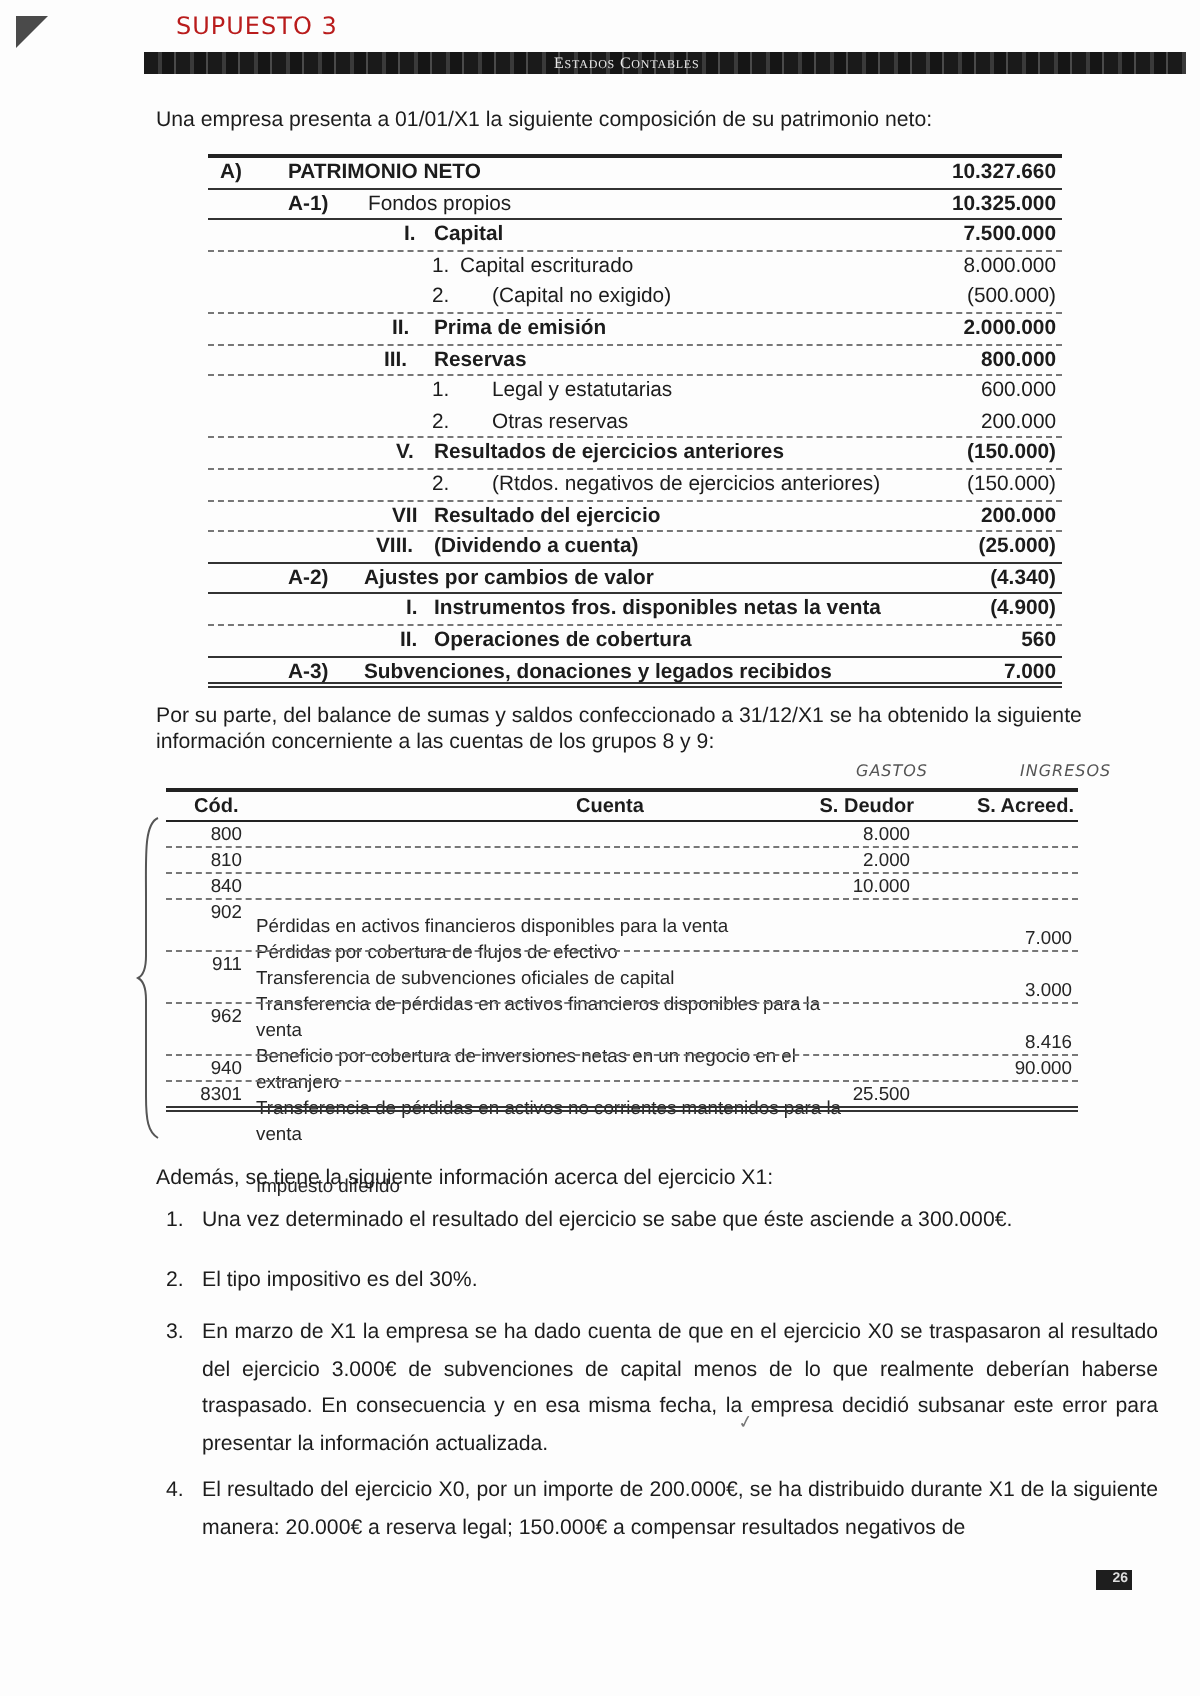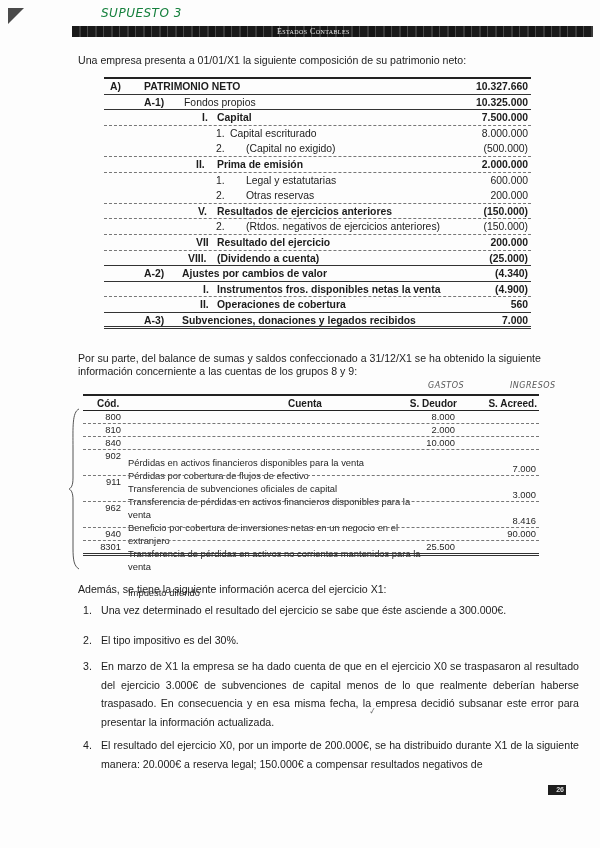--- a/index.html
+++ b/index.html
@@ -3,21 +3,21 @@
 <meta charset="utf-8">
 <style>
   * { box-sizing: border-box; margin: 0; padding: 0; }
   html, body { width: 600px; height: 848px; background: #fdfdfd; overflow: hidden; }
   body { position: relative; font-family: "Liberation Sans", sans-serif; color: #1c1c1c; }
 
   .corner-mark { position: absolute; left: 8px; top: 8px; width: 0; height: 0;
     border-top: 16px solid #4a4a4a; border-right: 16px solid transparent; }
 
   .handwritten-title { position: absolute; left: 88px; top: 6px; font-family: "DejaVu Sans", sans-serif;
-    font-size: 12px; font-style: italic; color: #15803d; letter-spacing: 0.5px; margin-left: 13px; }
+    font-size: 12px; color: #b91c1c; letter-spacing: 0.5px; }
 
   .header-bar { position: absolute; left: 72px; top: 26px; width: 521px; height: 11px;
     background: repeating-linear-gradient(90deg, #1a1a1a 0 7px, #3a3a3a 7px 9px, #151515 9px 15px, #4a4a4a 15px 16px);
     color: #e8e8e8; font-family: "Liberation Serif", serif; font-size: 8px; font-variant: small-caps;
     letter-spacing: 0.4px; line-height: 11px; }
   .header-bar span { position: absolute; left: 205px; top: 0; }
 
   .p { position: absolute; font-size: 10.6px; line-height: 13px; }
 
   
@@ -92,20 +92,25 @@
   <div class="pn-row">
     <span class="code" style="left:112px">2.</span>
     <span class="label" style="left:142px">(Capital no exigido)</span>
     <span class="val">(500.000)</span>
   </div>
   <div class="pn-row b">
     <span class="code" style="left:92px">II.</span>
     <span class="label" style="left:113px">Prima de emisión</span>
     <span class="val">2.000.000</span>
   </div>
+  <div class="pn-row b">
+    <span class="code" style="left:88px">III.</span>
+    <span class="label" style="left:113px">Reservas</span>
+    <span class="val">800.000</span>
+  </div>
   <div class="pn-row" style="border-bottom:none">
     <span class="code" style="left:112px">1.</span>
     <span class="label" style="left:142px">Legal y estatutarias</span>
     <span class="val">600.000</span>
   </div>
   <div class="pn-row">
     <span class="code" style="left:112px">2.</span>
     <span class="label" style="left:142px">Otras reservas</span>
     <span class="val">200.000</span>
   </div>

